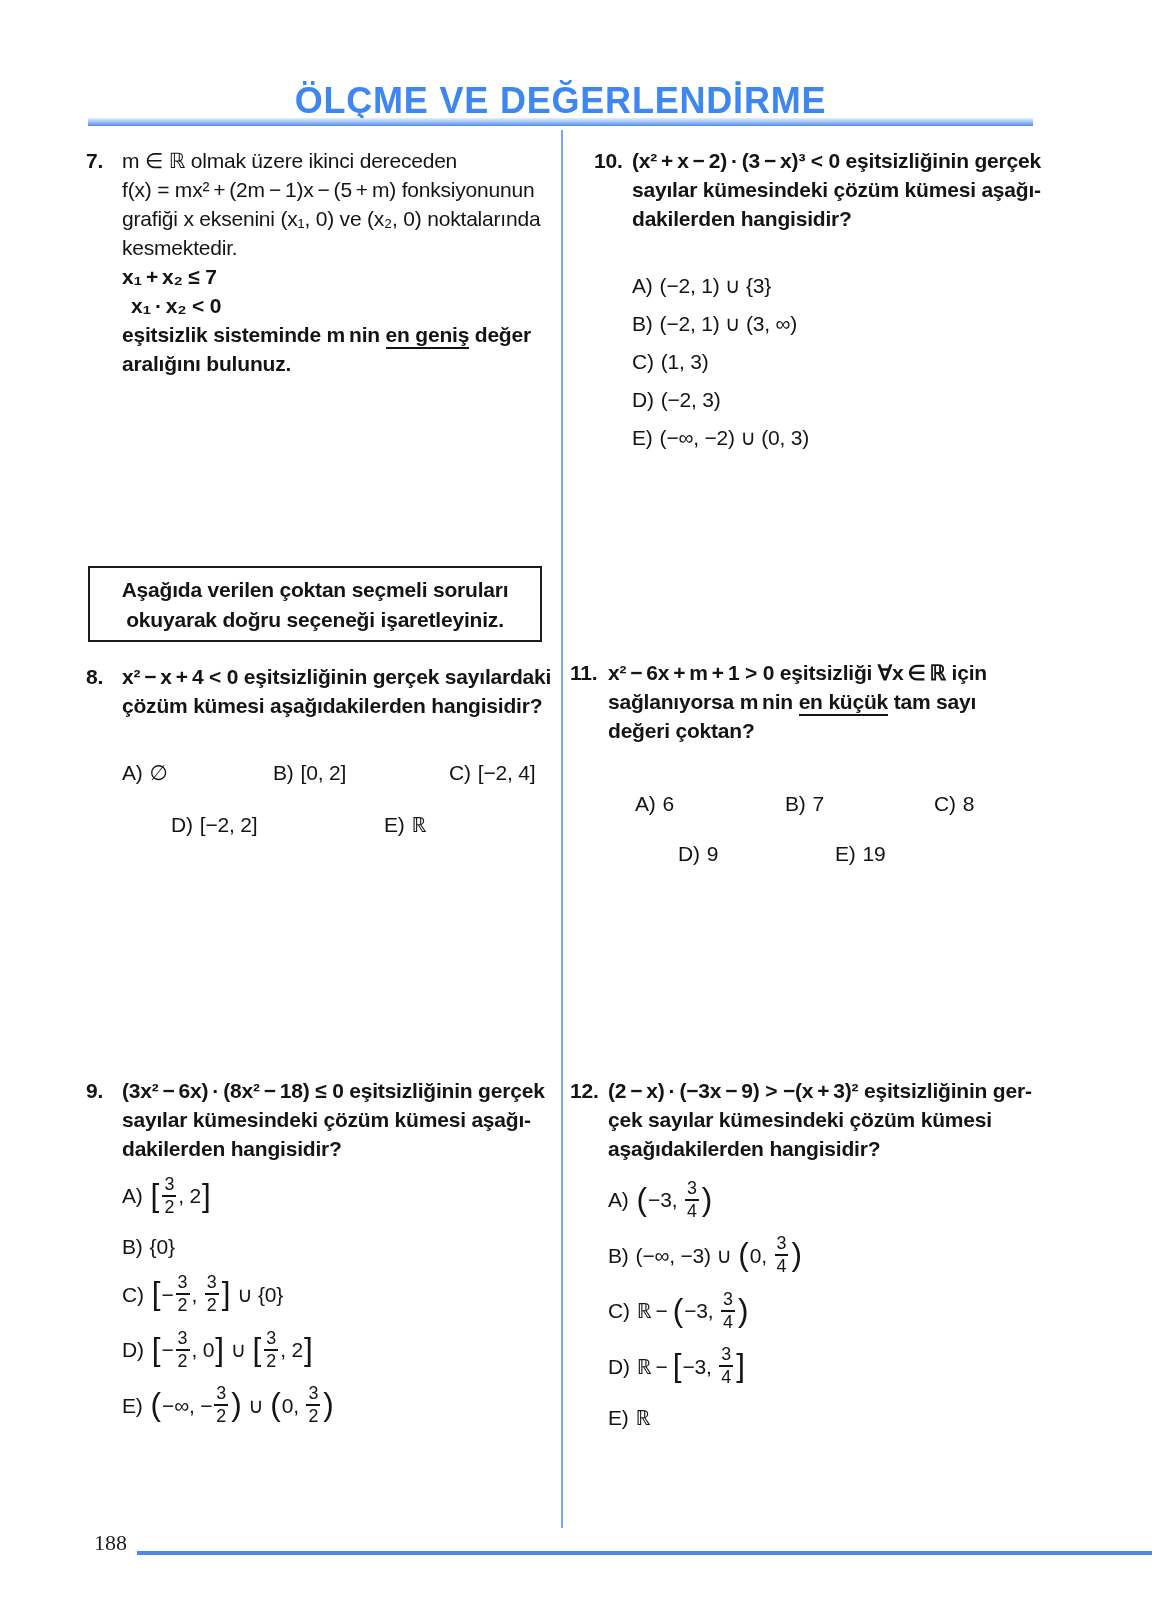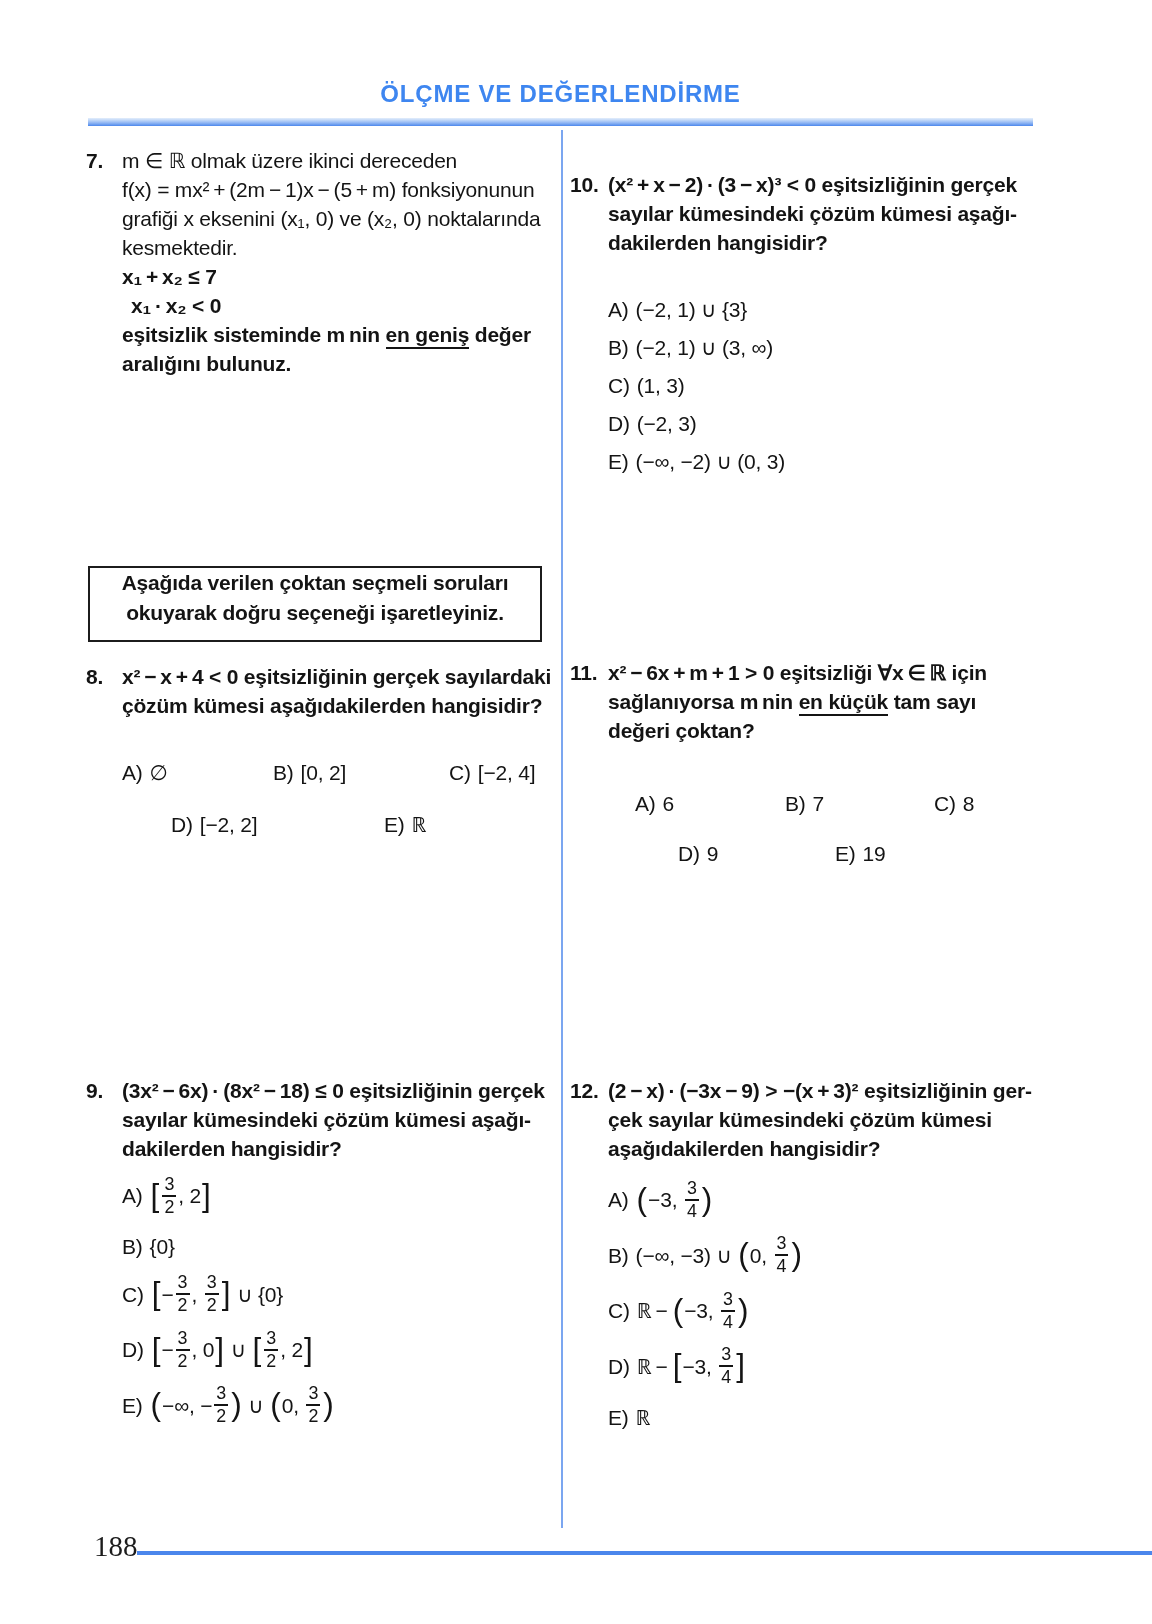--- a/index.html
+++ b/index.html
@@ -4,30 +4,30 @@
 <style>
   * { margin:0; padding:0; box-sizing:border-box; }
   html,body { background:#ffffff; }
   .page {
     position:relative; width:1152px; height:1624px; background:#ffffff;
     font-family:"Liberation Sans", sans-serif; color:#141414;
     overflow:hidden; letter-spacing:-0.2px;
   }
   .header-title {
     position:absolute; top:80px; left:88px; width:945px; text-align:center;
-    font-size:24px; font-weight:bold; color:#3e86f0; letter-spacing:0.8px;
+    font-size:36px; font-weight:bold; color:#3e86f0; letter-spacing:0.8px;
   }
   .header-rule {
     position:absolute; top:118px; left:88px; width:945px; height:8px;
     background:linear-gradient(180deg,#e3eefb 0%,#b6d0f7 35%,#8ab2f3 65%,#4c87ec 100%);
   }
   .col-divider { position:absolute; left:561px; top:130px; width:2px; height:1398px; background:#7ba6f0; }
   .footer-num {
     position:absolute; left:94px; top:1530px; font-family:"Liberation Serif", serif;
-    font-size:29px; color:#1c1c1c; letter-spacing:0;
+    font-size:22px; color:#1c1c1c; letter-spacing:0;
   }
   .footer-rule { position:absolute; left:137px; top:1551px; width:1015px; height:4px; background:#4b86ec; }
 
   .q { position:absolute; display:flex; font-size:21px; line-height:29px; }
   .qnum { font-weight:bold; flex:0 0 36px; }
   .qnum.w { flex:0 0 38px; }
   .qbody { flex:1 1 auto; }
   .ln { min-height:29px; white-space:nowrap; }
   .b { font-weight:bold; }
   .uln { border-bottom:2px solid #141414; padding-bottom:1px; }
@@ -43,21 +43,21 @@
     vertical-align:middle; margin:0 2px; font-size:0.85em; line-height:1.05;
     position:relative; top:-2px; letter-spacing:0;
   }
   .frac > span:first-child { border-bottom:2px solid #141414; padding:0 2px 1px; }
   .frac > span:last-child { padding-top:1px; }
   .tall { font-size:1.5em; font-weight:400; vertical-align:middle; line-height:1; position:relative; top:-2px; margin:0 1px; letter-spacing:0; }
 
   .ibox {
     position:absolute; left:88px; top:566px; width:454px; height:76px;
     border:2px solid #1c1c1c; text-align:center; font-weight:bold;
-    font-size:21px; line-height:30px; 
+    font-size:21px; line-height:30px; padding-top:7px;
   }
 </style>
 </head>
 <body>
 
 <div class="page">
 
   <div class="header-title">ÖLÇME VE DEĞERLENDİRME</div>
   <div class="header-rule"></div>
   <div class="col-divider"></div>
@@ -128,21 +128,21 @@
                 <span>3</span>
                 <span>2</span>
               </span><span class="tall">)</span> ∪ <span class="tall">(</span>0, <span class="frac">
                 <span>3</span>
                 <span>2</span>
               </span><span class="tall">)</span></span></p>
       </div>
     </div>
   </section>
 
-  <section class="q" style="left:570px; top:146px; width:478px;margin-top:24px;">
+  <section class="q" style="left:594px; top:146px; width:478px;">
     <div class="qnum w">10.</div>
     <div class="qbody">
       <p class="ln b">(x² + x − 2) · (3 − x)³ &lt; 0 eşitsizliğinin gerçek</p>
       <p class="ln b">sayılar kümesindeki çözüm kümesi aşağı-</p>
       <p class="ln b">dakilerden hangisidir?</p>
       <div class="opts" style="margin-top:38px;">
         <p class="optline" style="margin-bottom:9px;"><span class="olab">A)</span><span class="oval">(−2, 1) ∪ {3}</span></p>
         <p class="optline" style="margin-bottom:9px;"><span class="olab">B)</span><span class="oval">(−2, 1) ∪ (3, ∞)</span></p>
         <p class="optline" style="margin-bottom:9px;"><span class="olab">C)</span><span class="oval">(1, 3)</span></p>
         <p class="optline" style="margin-bottom:9px;"><span class="olab">D)</span><span class="oval">(−2, 3)</span></p>

